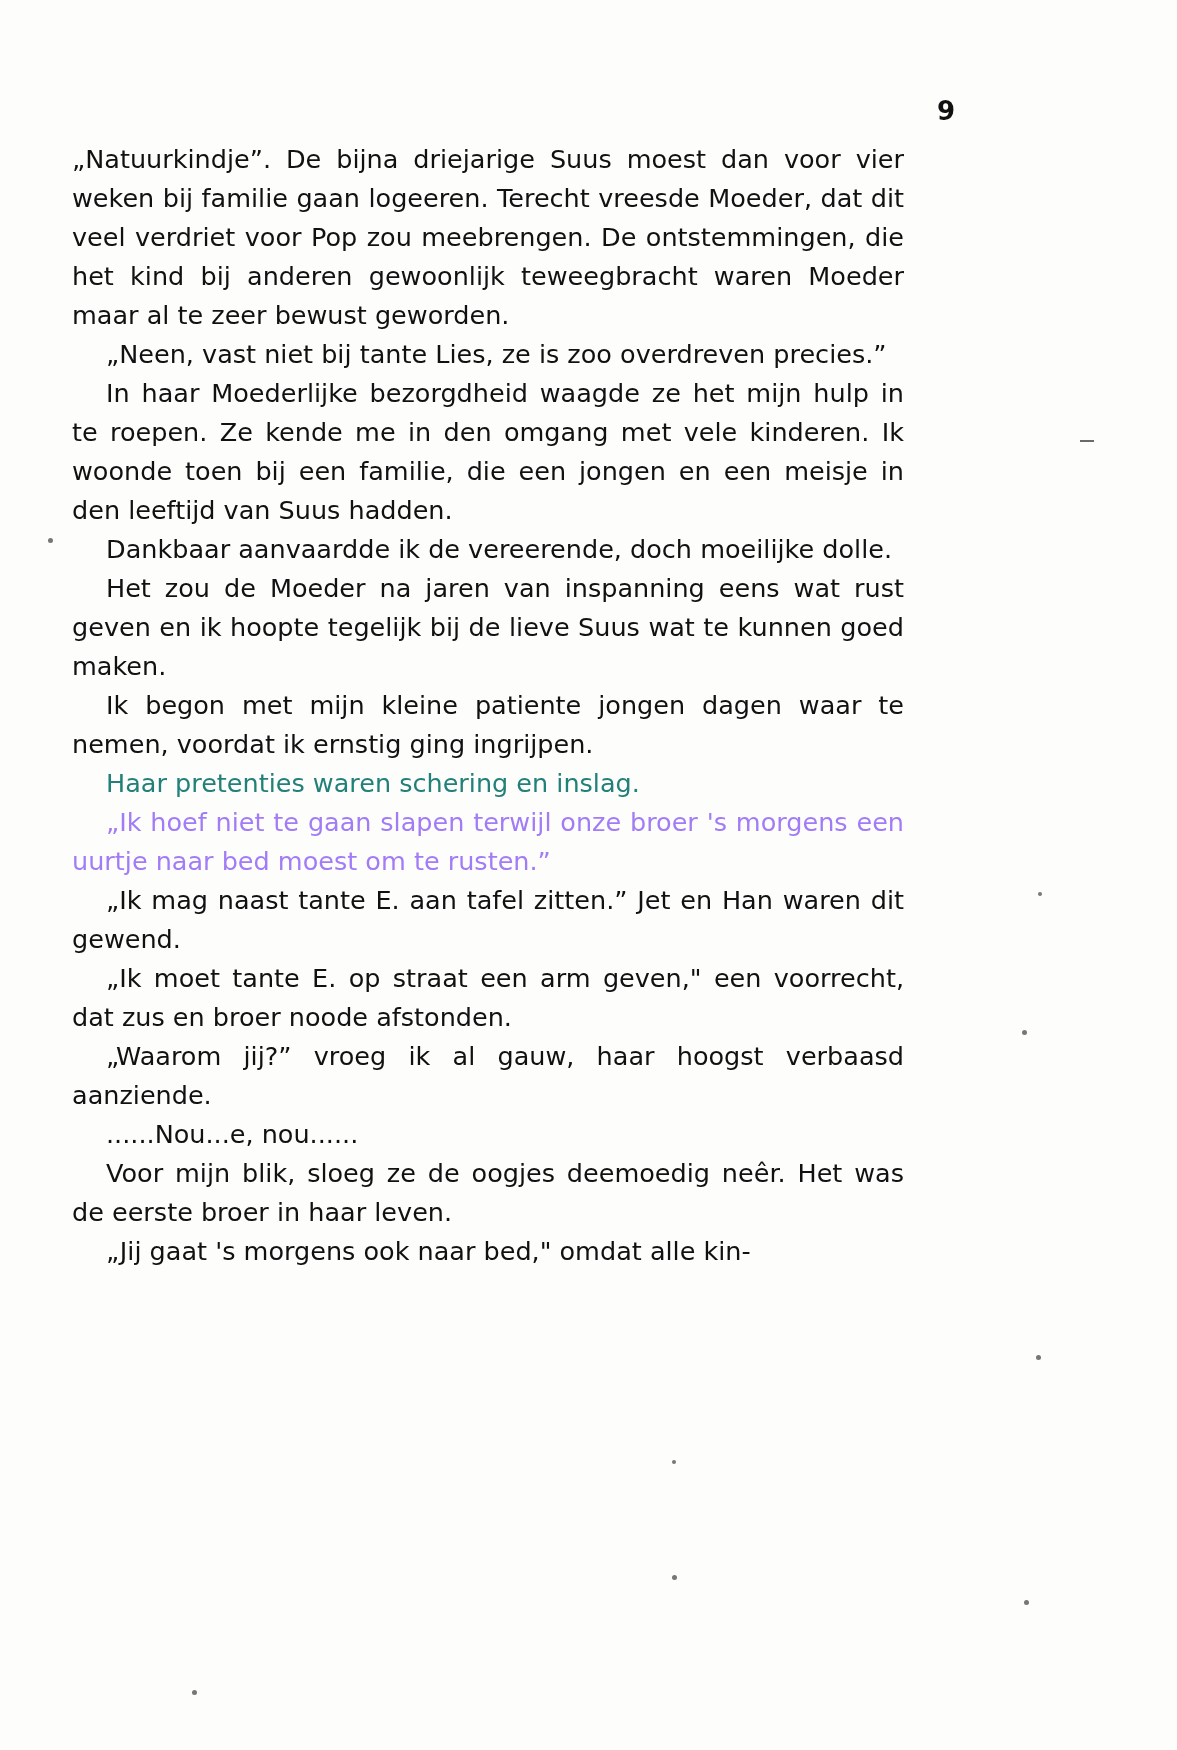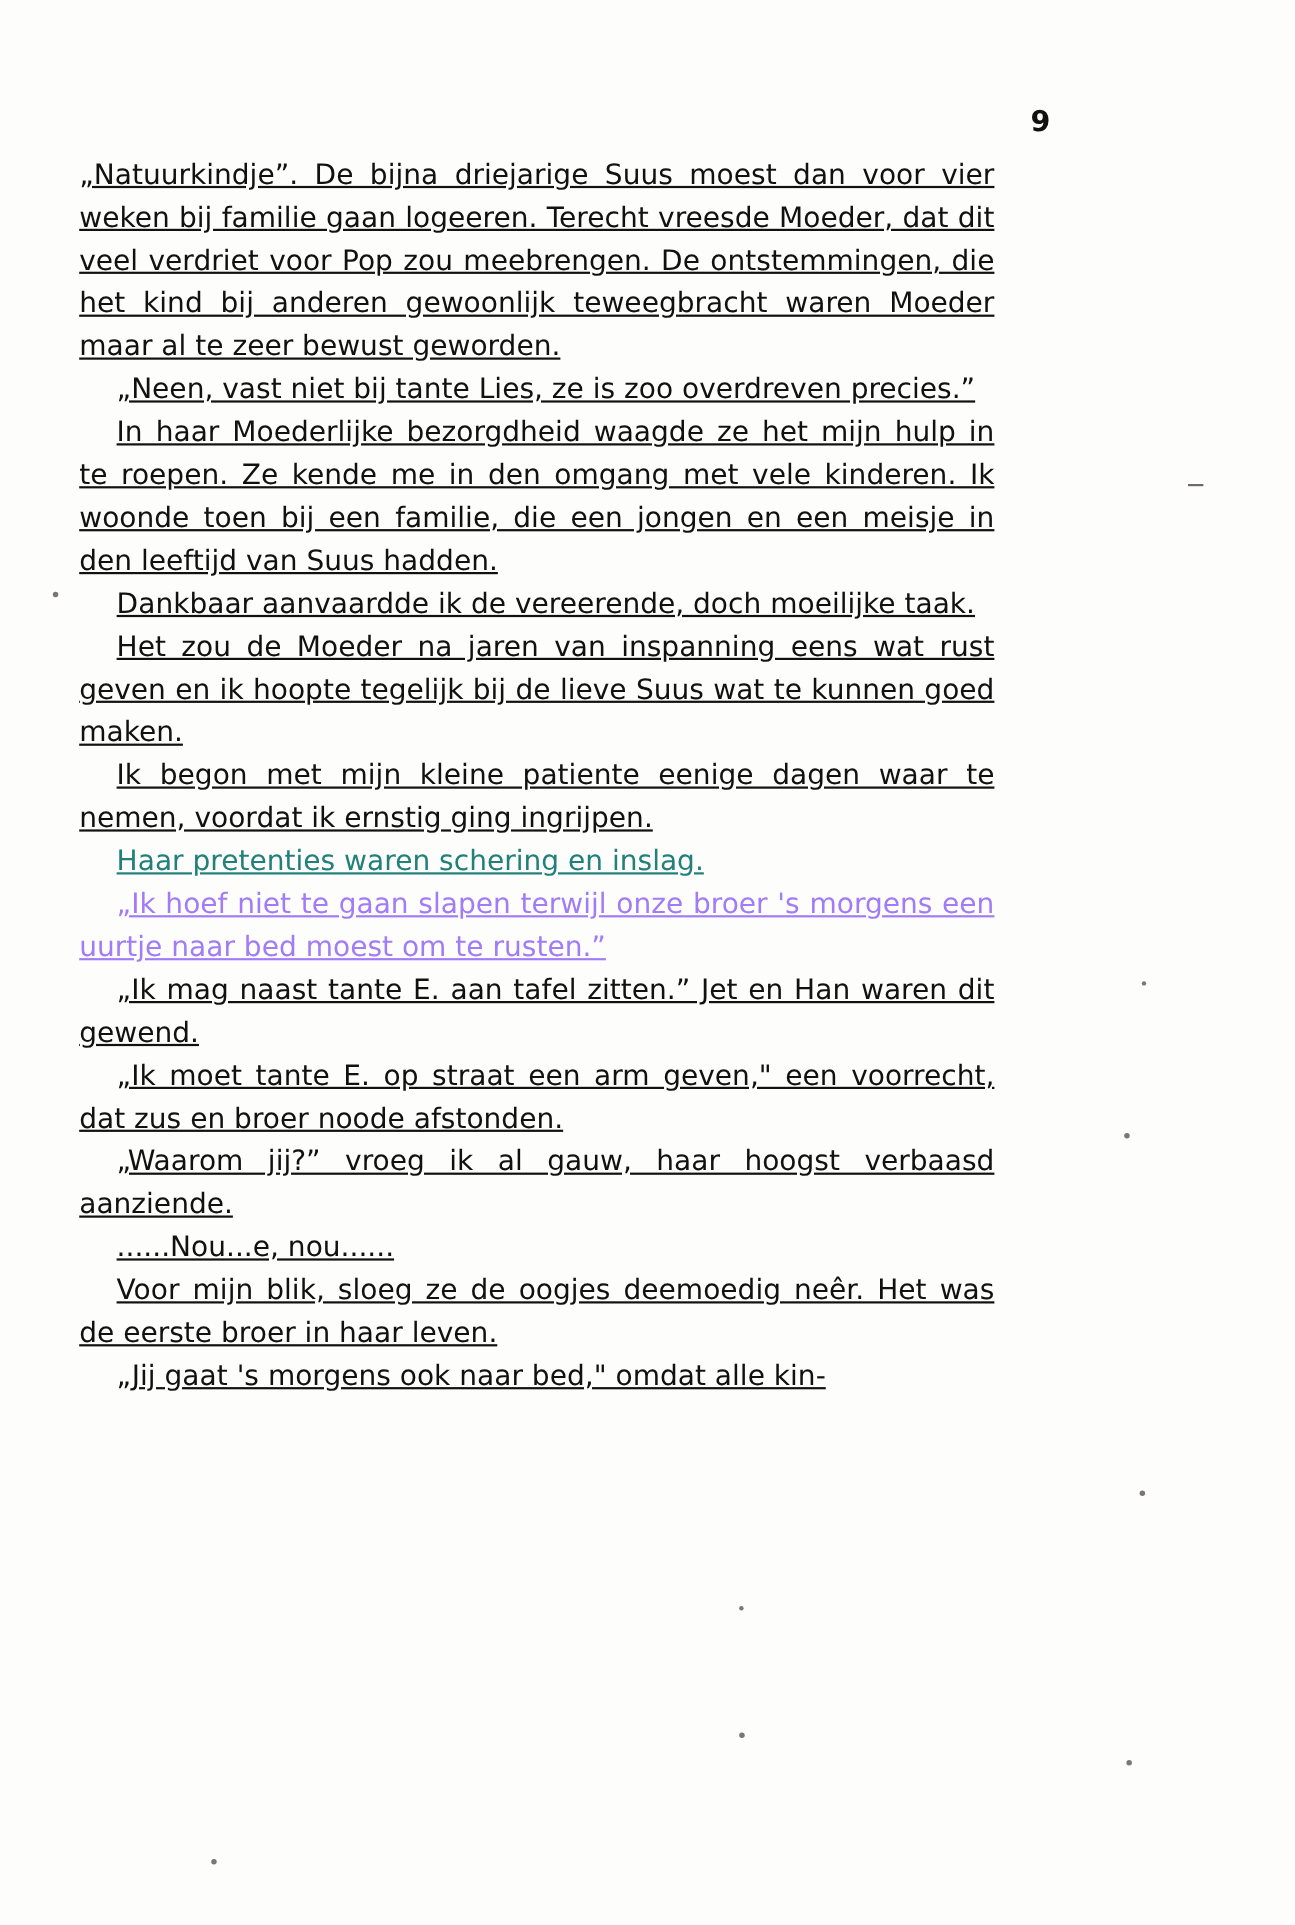--- a/index.html
+++ b/index.html
@@ -39,21 +39,20 @@
     width: 832px;
     font-size: 25.5px;
     line-height: 39px;
     text-align: justify;
     text-justify: inter-word;
     color: #111;
   }
   .textblock p {
     margin: 0;
     text-indent: 0;
-    text-decoration: underline;
   }
   .textblock p.indent {
     text-indent: 34px;
   }
   .faded {
     color: #0f766e;
     opacity: 0.92;
   }
   .fadedmore {
     color: #8b5cf6;
@@ -81,25 +80,25 @@
   <div class="textblock">
 
     <p>„Natuurkindje”. De bijna driejarige Suus moest dan voor vier weken bij familie gaan logeeren. Terecht vreesde Moeder, dat dit veel verdriet voor Pop zou meebrengen. De ontstemmingen, die het kind bij anderen gewoonlijk teweegbracht waren Moeder maar al te zeer bewust geworden.</p>
 
 
     <p class="indent">„Neen, vast niet bij tante Lies, ze is zoo overdreven precies.”</p>
 
 
     <p class="indent">In haar Moederlijke bezorgdheid waagde ze het mijn hulp in te roepen. Ze kende me in den omgang met vele kinderen. Ik woonde toen bij een familie, die een jongen en een meisje in den leeftijd van Suus hadden.</p>
 
-    <p class="indent">Dankbaar aanvaardde ik de vereerende, doch moeilijke taak.</p>
+    <p class="indent">Dankbaar aanvaardde ik de vereerende, doch moeilijke dolle.</p>
 
     <p class="indent">Het zou de Moeder na jaren van inspanning eens wat rust geven en ik hoopte tegelijk bij de lieve Suus wat te kunnen goed maken.</p>
 
-    <p class="indent">Ik begon met mijn kleine patiente eenige dagen waar te nemen, voordat ik ernstig ging ingrijpen.</p>
+    <p class="indent">Ik begon met mijn kleine patiente jongen dagen waar te nemen, voordat ik ernstig ging ingrijpen.</p>
 
     <p class="indent faded">Haar pretenties waren schering en inslag.</p>
 
     <p class="indent fadedmore">„Ik hoef niet te gaan slapen terwijl onze broer 's morgens een uurtje naar bed moest om te rusten.”</p>
 
     <p class="indent">„Ik mag naast tante E. aan tafel zitten.” Jet en Han waren dit gewend.</p>
 
     <p class="indent">„Ik moet tante E. op straat een arm geven," een voorrecht, dat zus en broer noode afstonden.</p>
 
     <p class="indent">„Waarom jij?” vroeg ik al gauw, haar hoogst verbaasd aanziende.</p>

